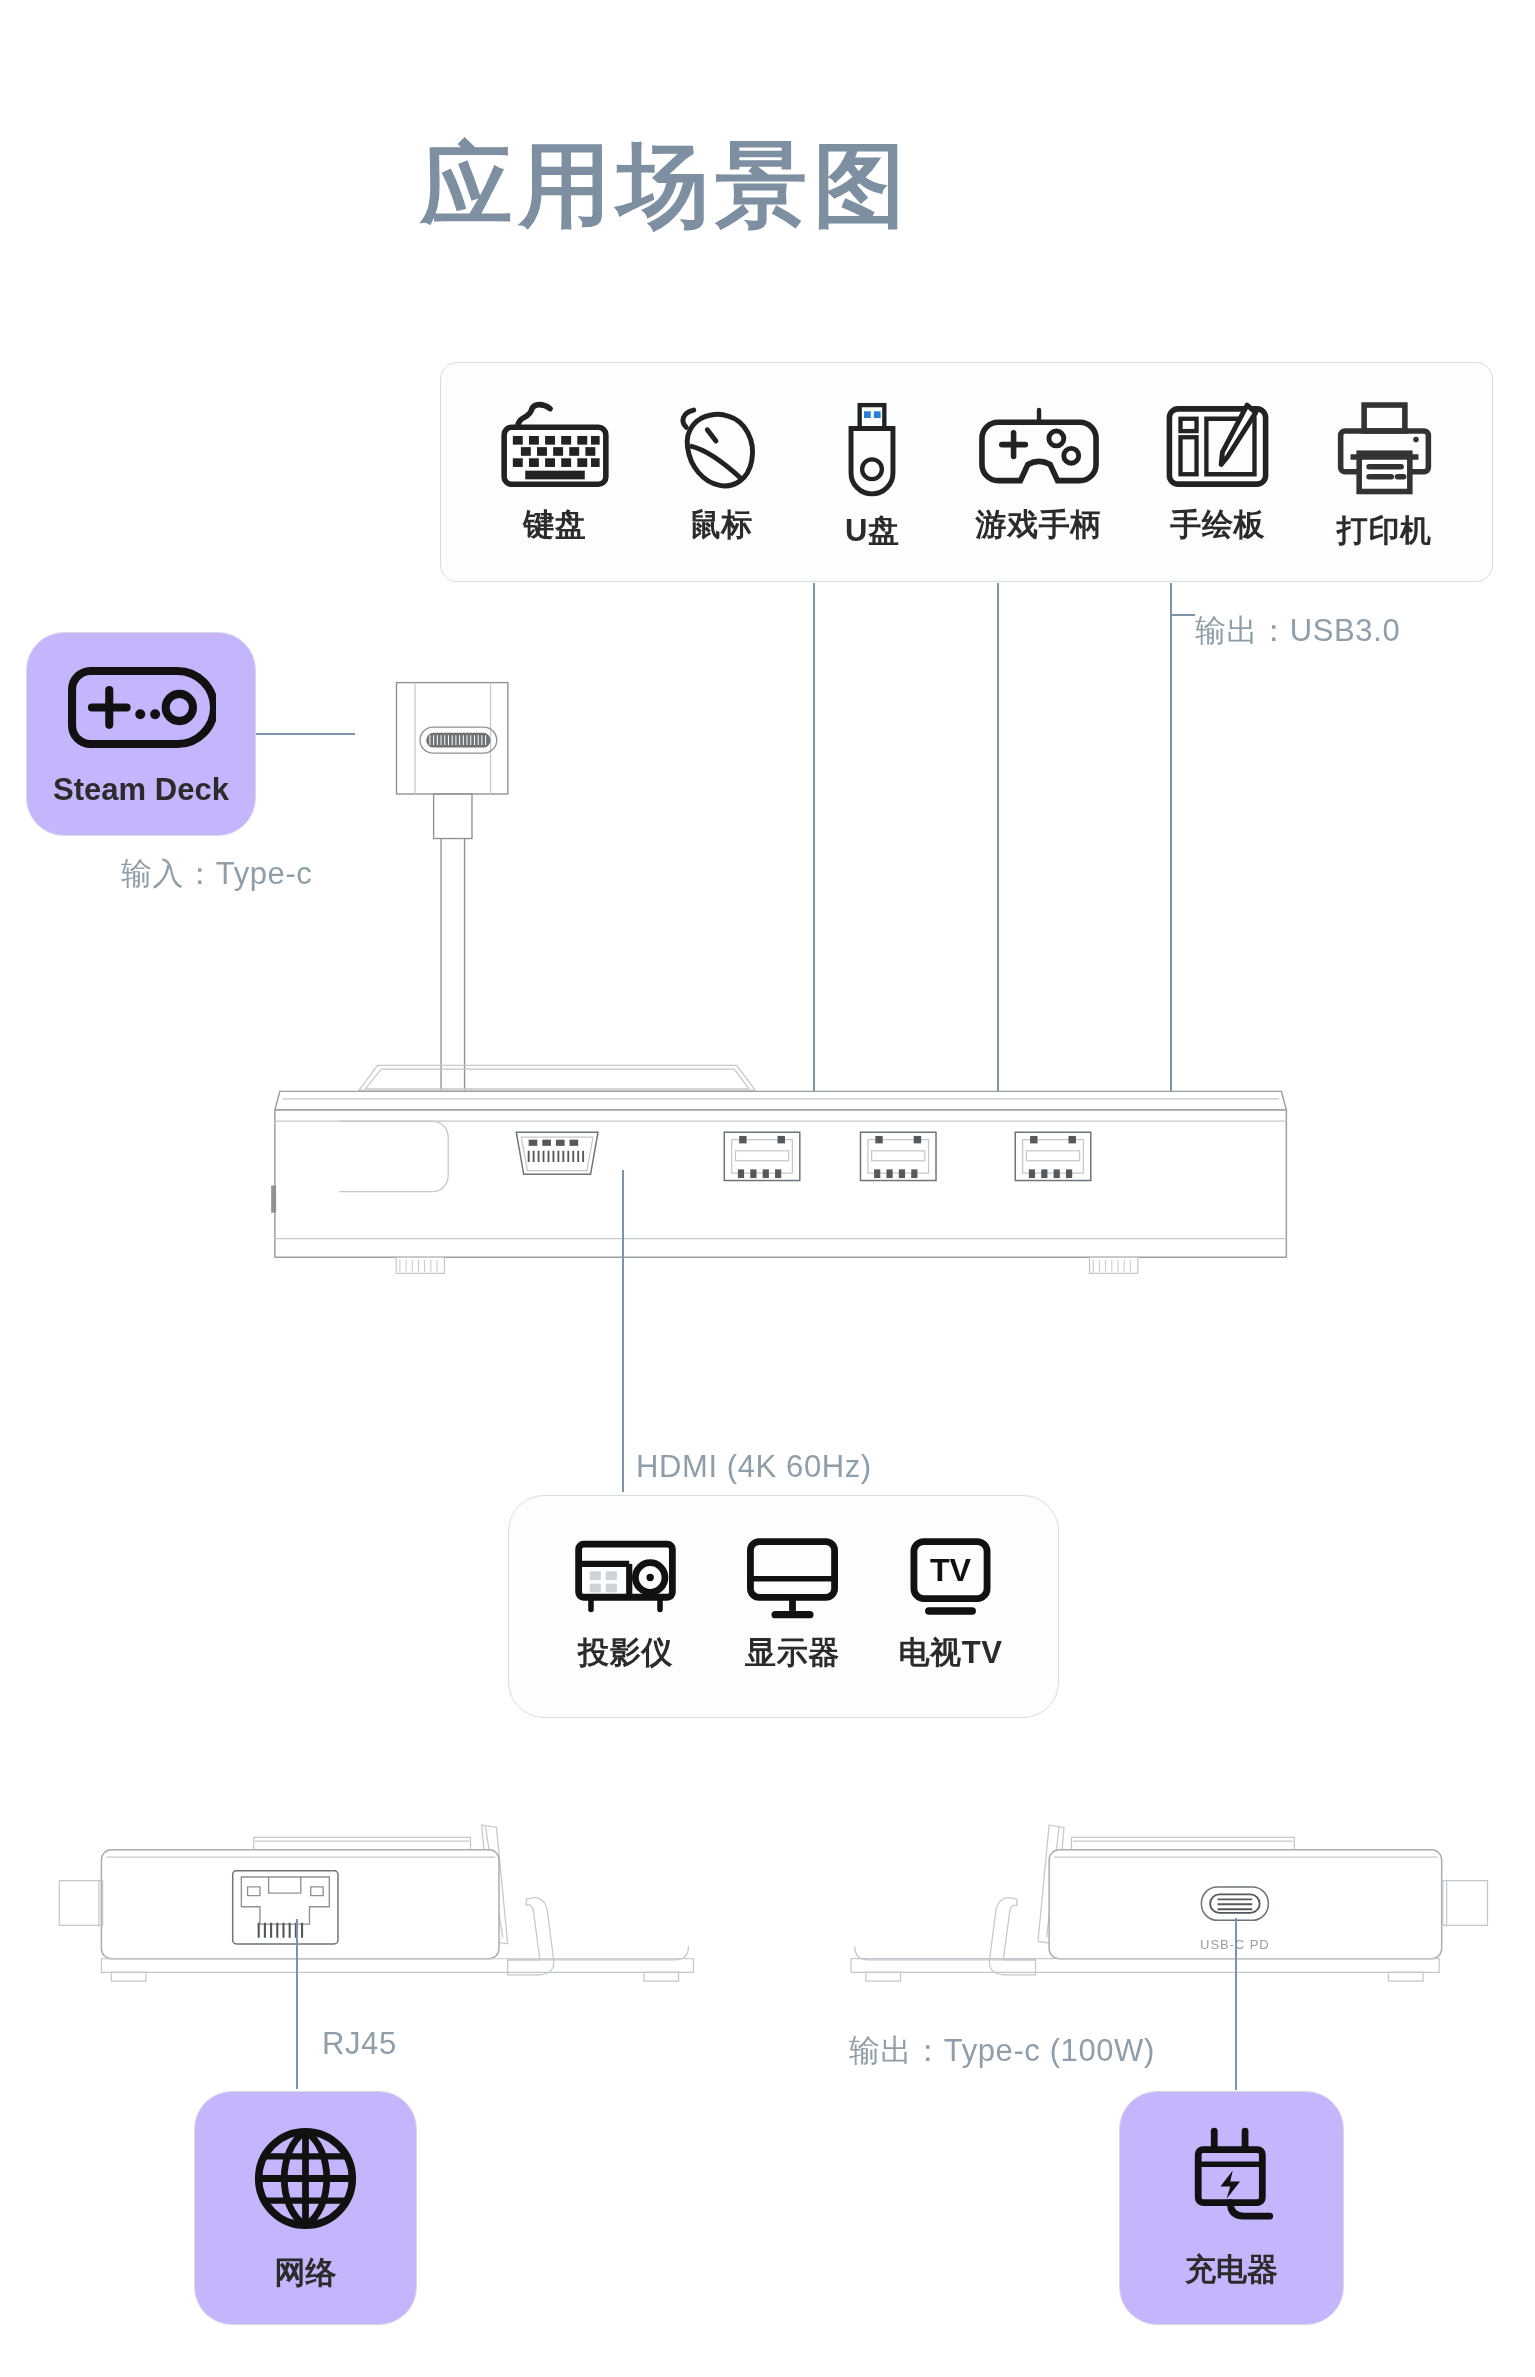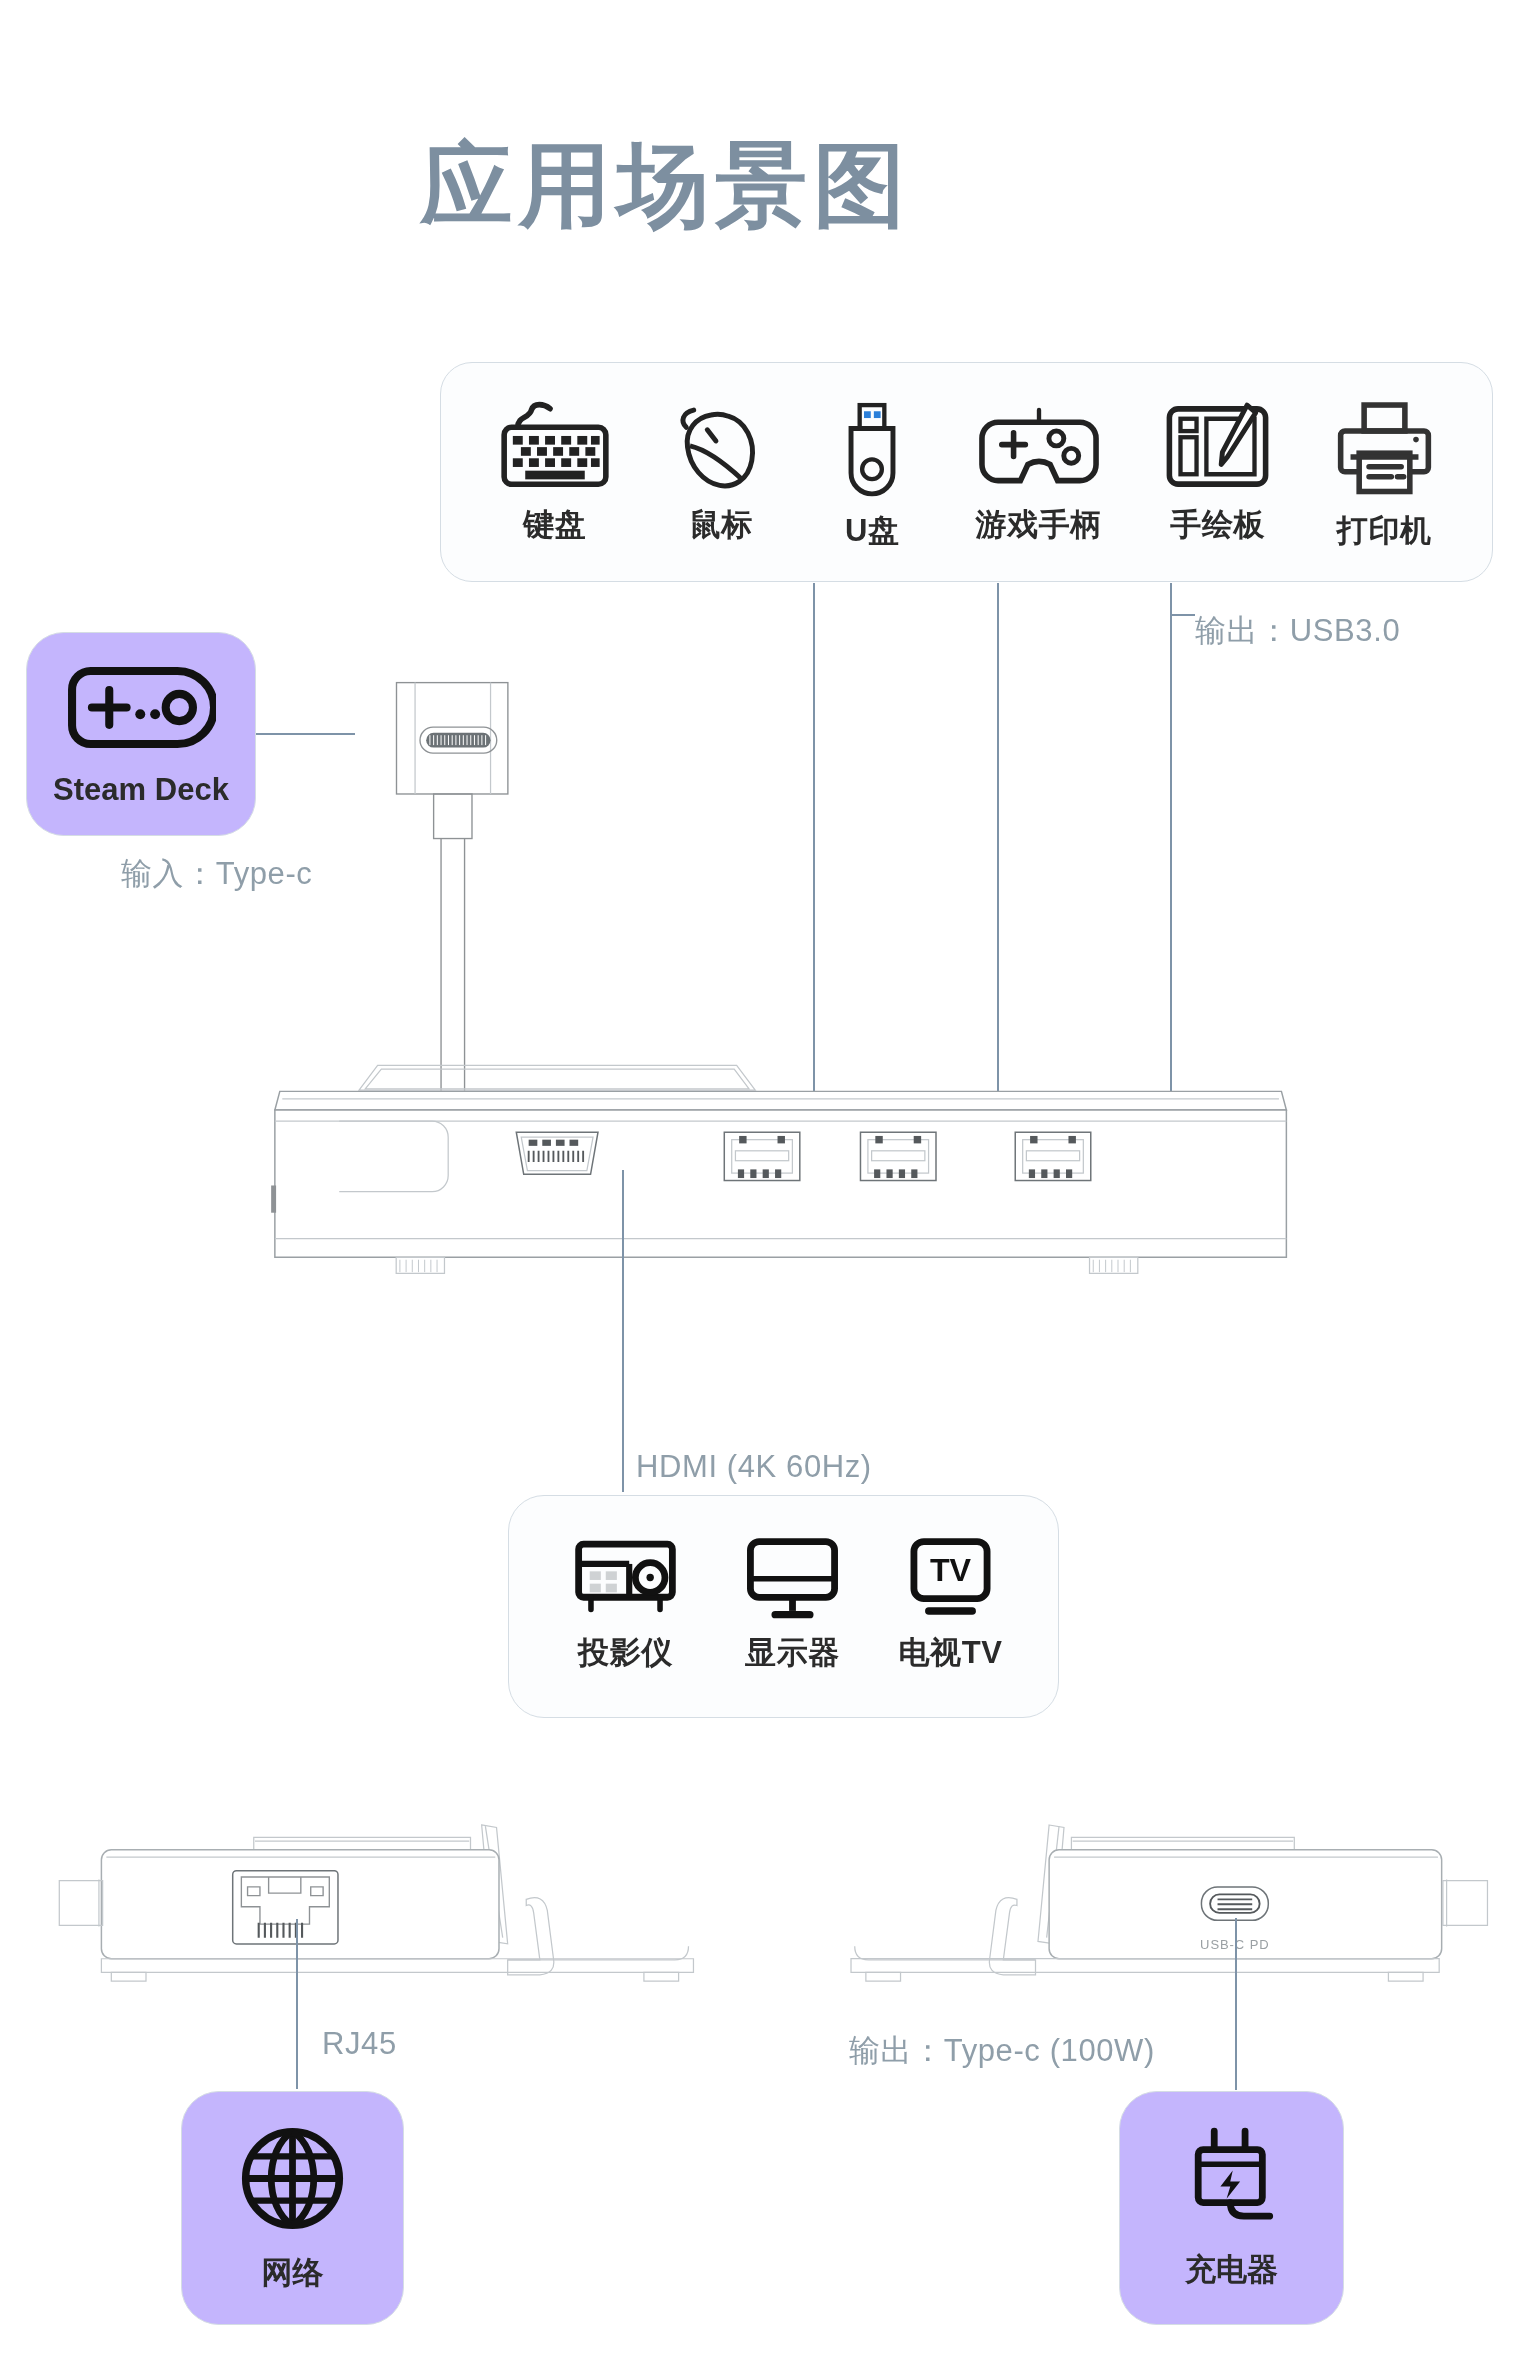--- a/index.html
+++ b/index.html
@@ -12,21 +12,21 @@
   
   #page-title{
     position:absolute;left:0;top:124px;width:1332px;text-align:center;
     font-size:92px;font-weight:bold;color:#7d8fa0;letter-spacing:6.2px;
   }
   
   .abs{position:absolute;}
   
   .card{
     position:absolute;background:#fcfdfe;border:1.9px solid #d5dde4;
-    border-radius:32px;box-sizing:border-box;
+    border-radius:17px;box-sizing:border-box;
     display:flex;align-items:flex-start;justify-content:space-around;
   }
   .card.small-radius{border-radius:36px;}
   .dev{
     display:flex;flex-direction:column;align-items:center;justify-content:flex-start;
   }
   .dev .glyph{display:flex;align-items:center;justify-content:flex-end;}
   .dev .cap{
     font-size:31px;color:#2b2b2b;font-weight:bold;margin-top:11px;white-space:nowrap;
     letter-spacing:0.6px;
@@ -359,21 +359,21 @@
       <path d="M358 166 V190 M368 166 V190 M378 166 V190 M388 166 V190 M398 166 V190
                M408 166 V190 M418 166 V190 M428 166 V190"></path>
     </g>
     <path d="M340 108 h20 v14 h-20 z M442 108 h20 v14 h-20 z" class="outline"></path>
   </g>
 </svg>
 
 <div class="ln v" style="left:296px;top:1919px;height:170px;"></div>
 <div class="spec" style="left:322px;top:2026px;">RJ45</div>
 
-<div class="sq-box" style="left:181px;top:2091px;width:223px;height:234px;">
+<div class="sq-box" style="left:194px;top:2091px;width:223px;height:234px;">
   <div class="glyph">
     <svg width="111" height="111" viewBox="0 0 180 180">
       <circle cx="90" cy="90" r="76" fill="none" stroke="#111" stroke-width="12"></circle>
       <path d="M90 14 V166" fill="none" stroke="#111" stroke-width="11"></path>
       <path d="M14 90 H166" fill="none" stroke="#111" stroke-width="11"></path>
       <path d="M26 54 H154 M26 126 H154" fill="none" stroke="#111" stroke-width="10"></path>
       <path d="M90 14 C44 42 44 138 90 166" fill="none" stroke="#111" stroke-width="11"></path>
       <path d="M90 14 C136 42 136 138 90 166" fill="none" stroke="#111" stroke-width="11"></path>
     </svg>
   </div>

